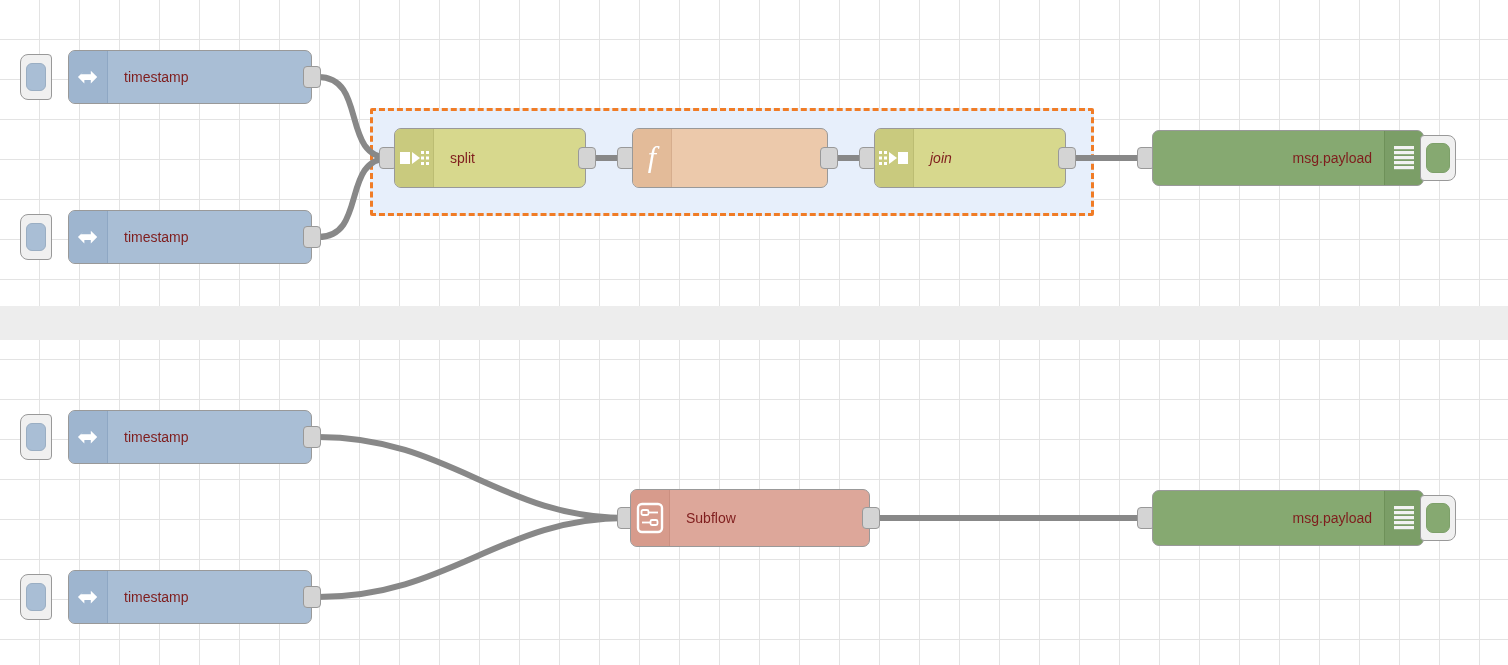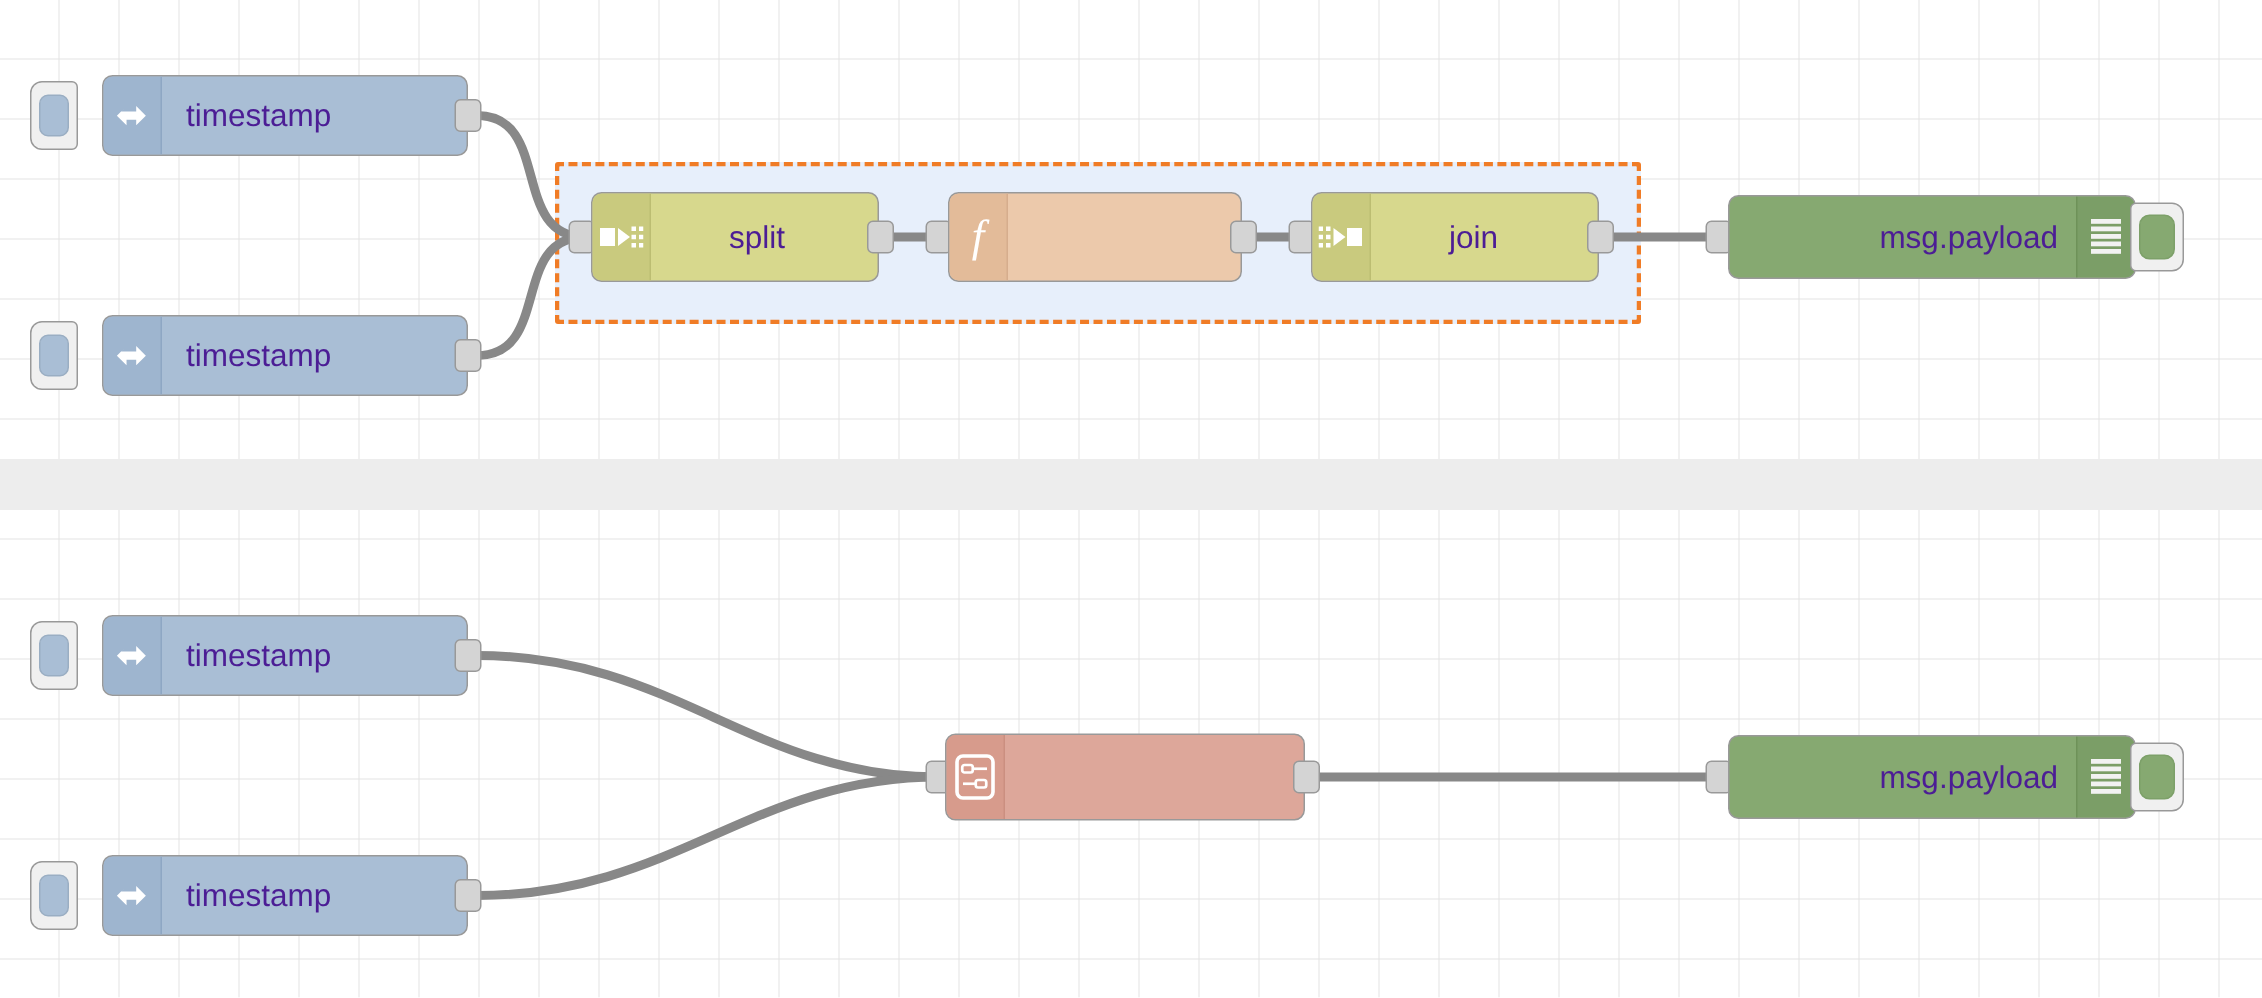--- a/index.html
+++ b/index.html
@@ -61,31 +61,31 @@
     width: 38px;
     display: flex;
     align-items: center;
     justify-content: center;
     flex: 0 0 38px;
   }
   .node-label {
     flex: 1 1 auto;
     display: flex;
     align-items: center;
-    font-size: 21px;
-    color: #4c1d95;
+    font-size: 14px;
+    color: #7f1d1d;
     line-height: 1;
   }
   .label-left   { justify-content: flex-start; padding-left: 16px; }
   .label-right  { justify-content: flex-end; padding-right: 12px; text-align: right; }
 
   
   .n-inject  { background: #a9bed5; }
   .n-inject  .node-icon-box { background: #9eb5cf; border-right: 1px solid #8ea7c4; }
-  .n-split, .n-join { background: #d7d88d; gap: 36px; }
+  .n-split, .n-join { background: #d7d88d; }
   .n-split .node-icon-box, .n-join .node-icon-box { background: #c9ca7e; border-right: 1px solid #bcbd72; }
   .n-function { background: #ecc9ab; }
   .n-function .node-icon-box { background: #e3bb99; border-right: 1px solid #d6ad8d; }
   .n-subflow { background: #dda79a; }
   .n-subflow .node-icon-box { background: #d79b8c; border-right: 1px solid #cb8f80; }
   .n-debug { background: #86a971; }
   .n-debug .node-icon-box { background: #7b9e67; border-left: 1px solid #6e9159; }
 
   
   .port {
@@ -218,21 +218,21 @@
     <div class="node-icon-box">
       <svg class="icon-svg" width="26" height="34" viewBox="0 0 26 34">
         <text x="13" y="26" font-family="Liberation Serif, serif" font-size="30" font-style="italic" fill="#ffffff" text-anchor="middle">f</text>
       </svg>
     </div>
     <div class="node-label label-left"></div>
   </div>
   <div class="port" style="left:820px; top:147px;"></div>
 
   <div class="port" style="left:859px; top:147px;"></div>
-  <div class="node n-join" style="left:874px; top:128px; width:192px; height:60px;">
+  <div class="node n-join" style="left:874px; top:128px; width:192px; height:60px;font-style:italic;">
     <div class="node-icon-box">
       <svg class="icon-svg" width="30" height="22" viewBox="0 0 30 22">
         <g fill="#ffffff">
           <rect x="0" y="4" width="3" height="3"></rect>
           <rect x="5" y="4" width="3" height="3"></rect>
           <rect x="0" y="9.5" width="3" height="3"></rect>
           <rect x="5" y="9.5" width="3" height="3"></rect>
           <rect x="0" y="15" width="3" height="3"></rect>
           <rect x="5" y="15" width="3" height="3"></rect>
         </g>
@@ -293,20 +293,21 @@
   <div class="node n-subflow" style="left:630px; top:489px; width:240px; height:58px;">
     <div class="node-icon-box">
       <svg class="icon-svg" width="28" height="32" viewBox="0 0 28 32">
         <rect x="2" y="2" width="24" height="28" rx="4" ry="4" fill="none" stroke="#ffffff" stroke-width="2.4"></rect>
         <rect x="5.5" y="8" width="7" height="5" rx="1.5" ry="1.5" fill="none" stroke="#ffffff" stroke-width="1.8"></rect>
         <line x1="12.5" y1="10.5" x2="22" y2="10.5" stroke="#ffffff" stroke-width="1.8"></line>
         <rect x="14.5" y="18" width="7" height="5" rx="1.5" ry="1.5" fill="none" stroke="#ffffff" stroke-width="1.8"></rect>
         <line x1="6" y1="20.5" x2="14.5" y2="20.5" stroke="#ffffff" stroke-width="1.8"></line>
       </svg>
     </div>
+    <div class="node-label label-left">Subflow</div>
   </div>
   <div class="port" style="left:862px; top:507px;"></div>
 
   <div class="port" style="left:1137px; top:507px;"></div>
   <div class="node n-debug" style="left:1152px; top:490px; width:272px; height:56px;">
     <div class="node-label label-right">msg.payload</div>
     <div class="node-icon-box">
       <svg class="icon-svg" width="24" height="26" viewBox="0 0 24 26">
         <g fill="#f2f2f2">
           <rect x="2" y="1" width="20" height="3.2"></rect>

